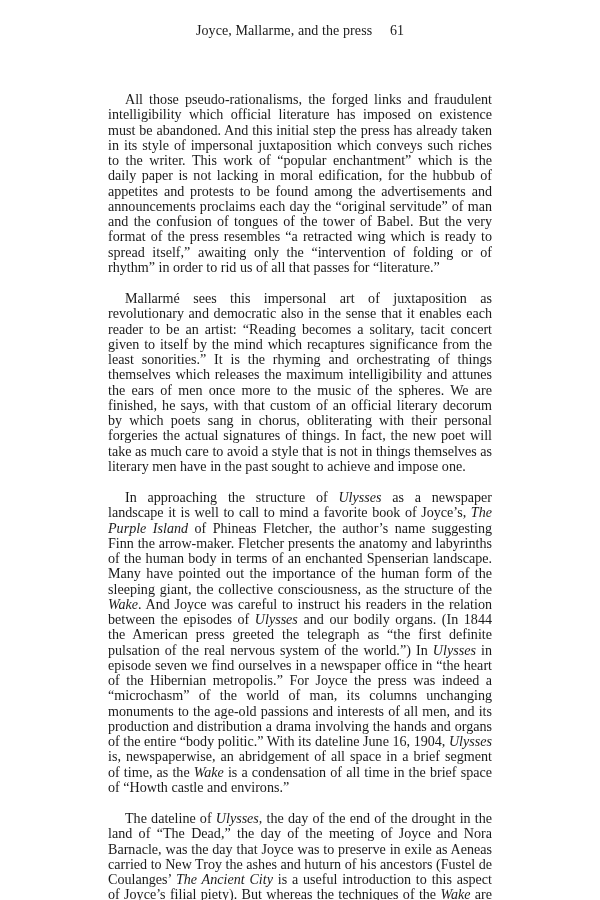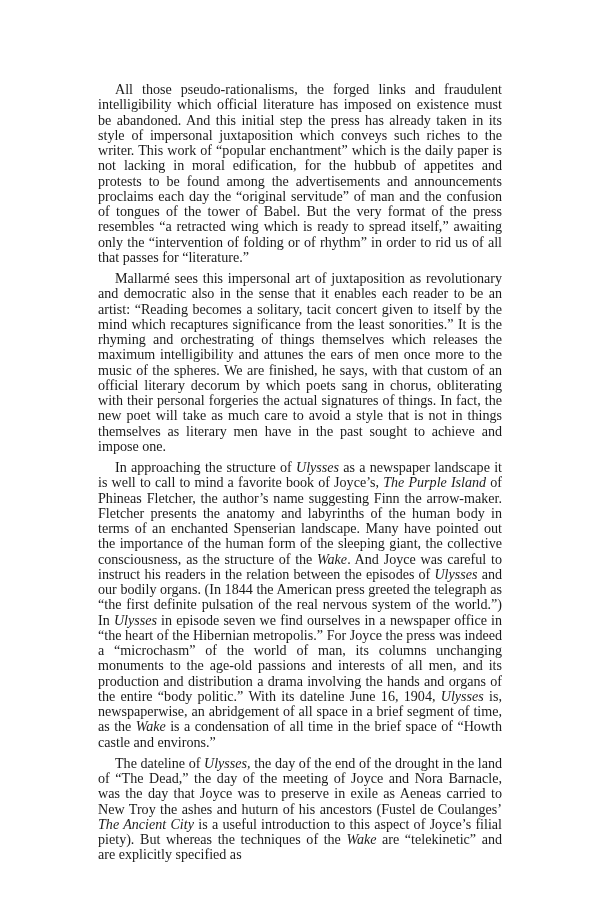--- a/index.html
+++ b/index.html
@@ -36,29 +36,33 @@
       position: absolute;
       left: 92px;
       top: 76px;
       width: 416px;
       font-size: 14.1px;
       line-height: 15.25px;
       text-align: justify;
       hyphens: none;
     }
     .body-text p {
-      margin: 6px;
+      margin: 16px;
       text-indent: 17px;
     }
     .body-text i { font-style: italic; }
   </style>
 </head>
 <body>
 
 <div class="page">
+  <div class="running-head">
+    <span class="title">Joyce, Mallarme, and the press</span>
+    <span class="page-num">61</span>
+  </div>
 
   <div class="body-text">
     <p><span>All those pseudo-rationalisms, the forged links and fraudulent intelligibility which official literature has imposed on existence must be abandoned. And this initial step the press has already taken in its style of impersonal juxtaposition which conveys such riches to the writer. This work of “popular enchantment” which is the daily paper is not lacking in moral edification, for the hubbub of appetites and protests to be found among the advertisements and announcements proclaims each day the “original servitude” of man and the confusion of tongues of the tower of Babel. But the very format of the press resembles “a retracted wing which is ready to spread itself,” awaiting only the “intervention of folding or of rhythm” in order to rid us of all that passes for “literature.”</span></p>
     <p><span>Mallarmé sees this impersonal art of juxtaposition as revolutionary and democratic also in the sense that it enables each reader to be an artist: “Reading becomes a solitary, tacit concert given to itself by the mind which recaptures significance from the least sonorities.” It is the rhyming and orchestrating of things themselves which releases the maximum intelligibility and attunes the ears of men once more to the music of the spheres. We are finished, he says, with that custom of an official literary decorum by which poets sang in chorus, obliterating with their personal forgeries the actual signatures of things. In fact, the new poet will take as much care to avoid a style that is not in things themselves as literary men have in the past sought to achieve and impose one.</span></p>
     <p><span>In approaching the structure of </span><i>Ulysses</i><span> as a newspaper landscape it is well to call to mind a favorite book of Joyce’s, </span><i>The Purple Island</i><span> of Phineas Fletcher, the author’s name suggesting Finn the arrow-maker. Fletcher presents the anatomy and labyrinths of the human body in terms of an enchanted Spenserian landscape. Many have pointed out the importance of the human form of the sleeping giant, the collective consciousness, as the structure of the </span><i>Wake</i><span>. And Joyce was careful to instruct his readers in the relation between the episodes of </span><i>Ulysses</i><span> and our bodily organs. (In 1844 the American press greeted the telegraph as “the first definite pulsation of the real nervous system of the world.”) In </span><i>Ulysses</i><span> in episode seven we find ourselves in a newspaper office in “the heart of the Hibernian metropolis.” For Joyce the press was indeed a “microchasm” of the world of man, its columns unchanging monuments to the age-old passions and interests of all men, and its production and distribution a drama involving the hands and organs of the entire “body politic.” With its dateline June 16, 1904, </span><i>Ulysses</i><span> is, newspaperwise, an abridgement of all space in a brief segment of time, as the </span><i>Wake</i><span> is a condensation of all time in the brief space of “Howth castle and environs.”</span></p>
     <p><span>The dateline of </span><i>Ulysses,</i><span> the day of the end of the drought in the land of “The Dead,” the day of the meeting of Joyce and Nora Barnacle, was the day that Joyce was to preserve in exile as Aeneas carried to New Troy the ashes and huturn of his ancestors (Fustel de Coulanges’ </span><i>The Ancient City</i><span> is a useful introduction to this aspect of Joyce’s filial piety). But whereas the techniques of the </span><i>Wake</i><span> are “telekinetic” and are explicitly specified as</span></p>
   </div>
 </div>
 
 </body></html>

